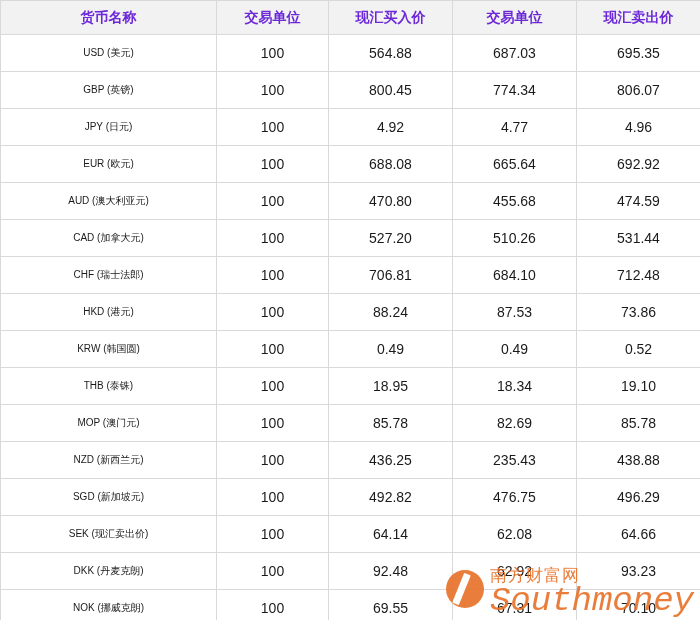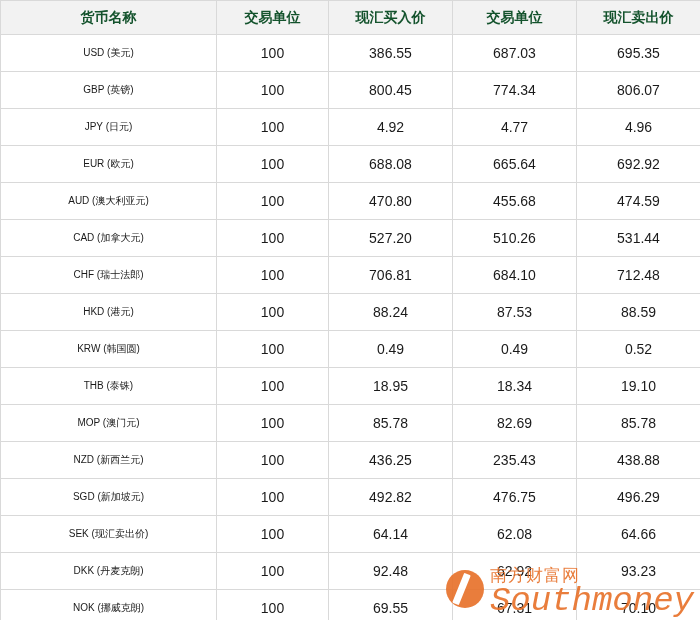--- a/index.html
+++ b/index.html
@@ -31,21 +31,21 @@
     padding: 0;
     height: 36px;
     line-height: 36px;
     white-space: nowrap;
     overflow: hidden;
   }
   table.fx-table thead th {
     background: #f2f2f2;
     font-weight: bold;
     font-size: 14px;
-    color: #14532d;
+    color: #6d28d9;
     height: 33px;
     line-height: 33px;
   }
   table.fx-table tbody td.currency-name {
     font-size: 10px;
   }
   col.c-name  { width: 216px; }
   col.c-unit  { width: 112px; }
   col.c-buy   { width: 124px; }
   col.c-cash  { width: 124px; }
@@ -120,21 +120,21 @@
       <th>交易单位</th>
       <th>现汇买入价</th>
       <th>交易单位</th>
       <th>现汇卖出价</th>
     </tr>
   </thead>
   <tbody id="table-body">
       <tr>
         <td class="currency-name">USD (美元)</td>
         <td>100</td>
-        <td>386.55</td>
+        <td>564.88</td>
         <td>687.03</td>
         <td>695.35</td>
       </tr>
       <tr>
         <td class="currency-name">GBP (英镑)</td>
         <td>100</td>
         <td>800.45</td>
         <td>774.34</td>
         <td>806.07</td>
       </tr>
@@ -171,21 +171,21 @@
         <td>100</td>
         <td>706.81</td>
         <td>684.10</td>
         <td>712.48</td>
       </tr>
       <tr>
         <td class="currency-name">HKD (港元)</td>
         <td>100</td>
         <td>88.24</td>
         <td>87.53</td>
-        <td>88.59</td>
+        <td>73.86</td>
       </tr>
       <tr>
         <td class="currency-name">KRW (韩国圆)</td>
         <td>100</td>
         <td>0.49</td>
         <td>0.49</td>
         <td>0.52</td>
       </tr>
       <tr>
         <td class="currency-name">THB (泰铢)</td>

